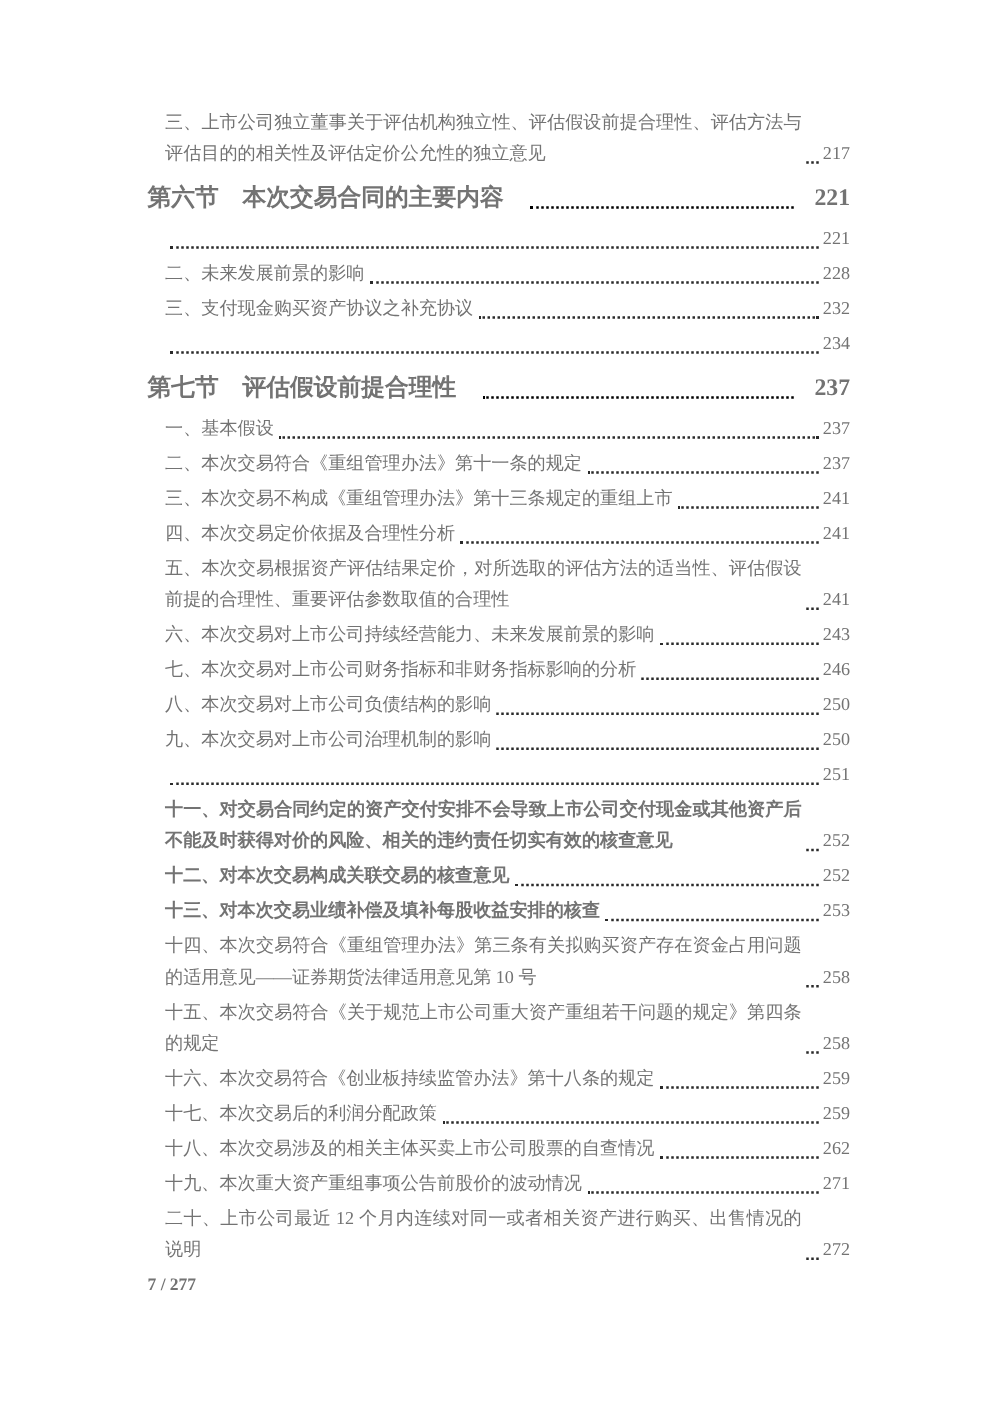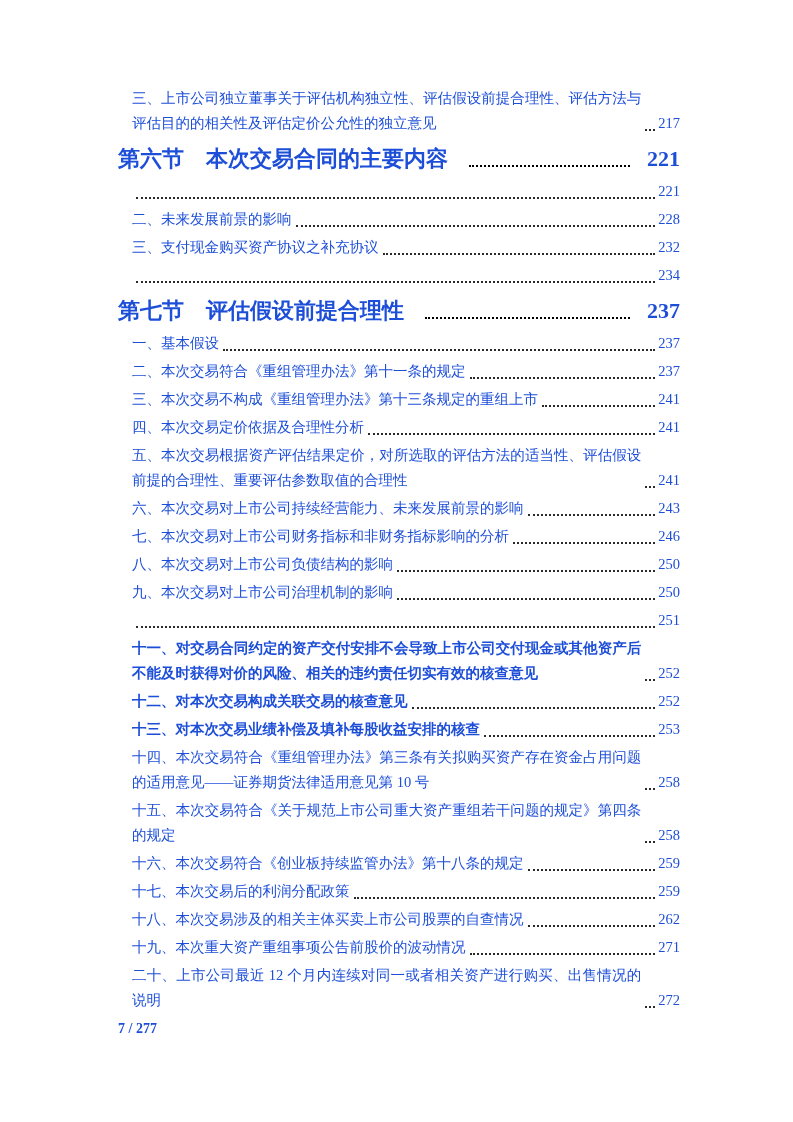--- a/index.html
+++ b/index.html
@@ -2,21 +2,21 @@
 <html><head>
 <meta charset="utf-8">
 <style>
   html, body { margin: 0; padding: 0; background: #ffffff; }
   .page {
     position: relative;
     width: 793px;
     height: 1122px;
     background: #ffffff;
     font-family: "Liberation Serif", "DejaVu Serif", serif;
-    color: #1d4ed8;
+    color: #737373;
     overflow: hidden;
   }
   .content {
     position: absolute;
     left: 118px;
     top: 86px;
     width: 562px;
   }
   .entry {
     display: flex;
@@ -36,21 +36,21 @@
     margin: 0 3px 5px 4px;
   }
   .entry .pg {
     flex: none;
     white-space: nowrap;
   }
   .entry.head {
     margin-left: 0;
     margin-top: 9px;
     margin-bottom: 7px;
-    font-size: 22px;
+    font-size: 19px;
     font-weight: bold;
     line-height: 27px;
     gap: 17px;
   }
   .entry.head .dots {
     border-bottom: 2.5px dotted #000000;
     margin-right: 0;
     margin-left: 4px;
   }
   .entry.strong .t { font-weight: bold; }

